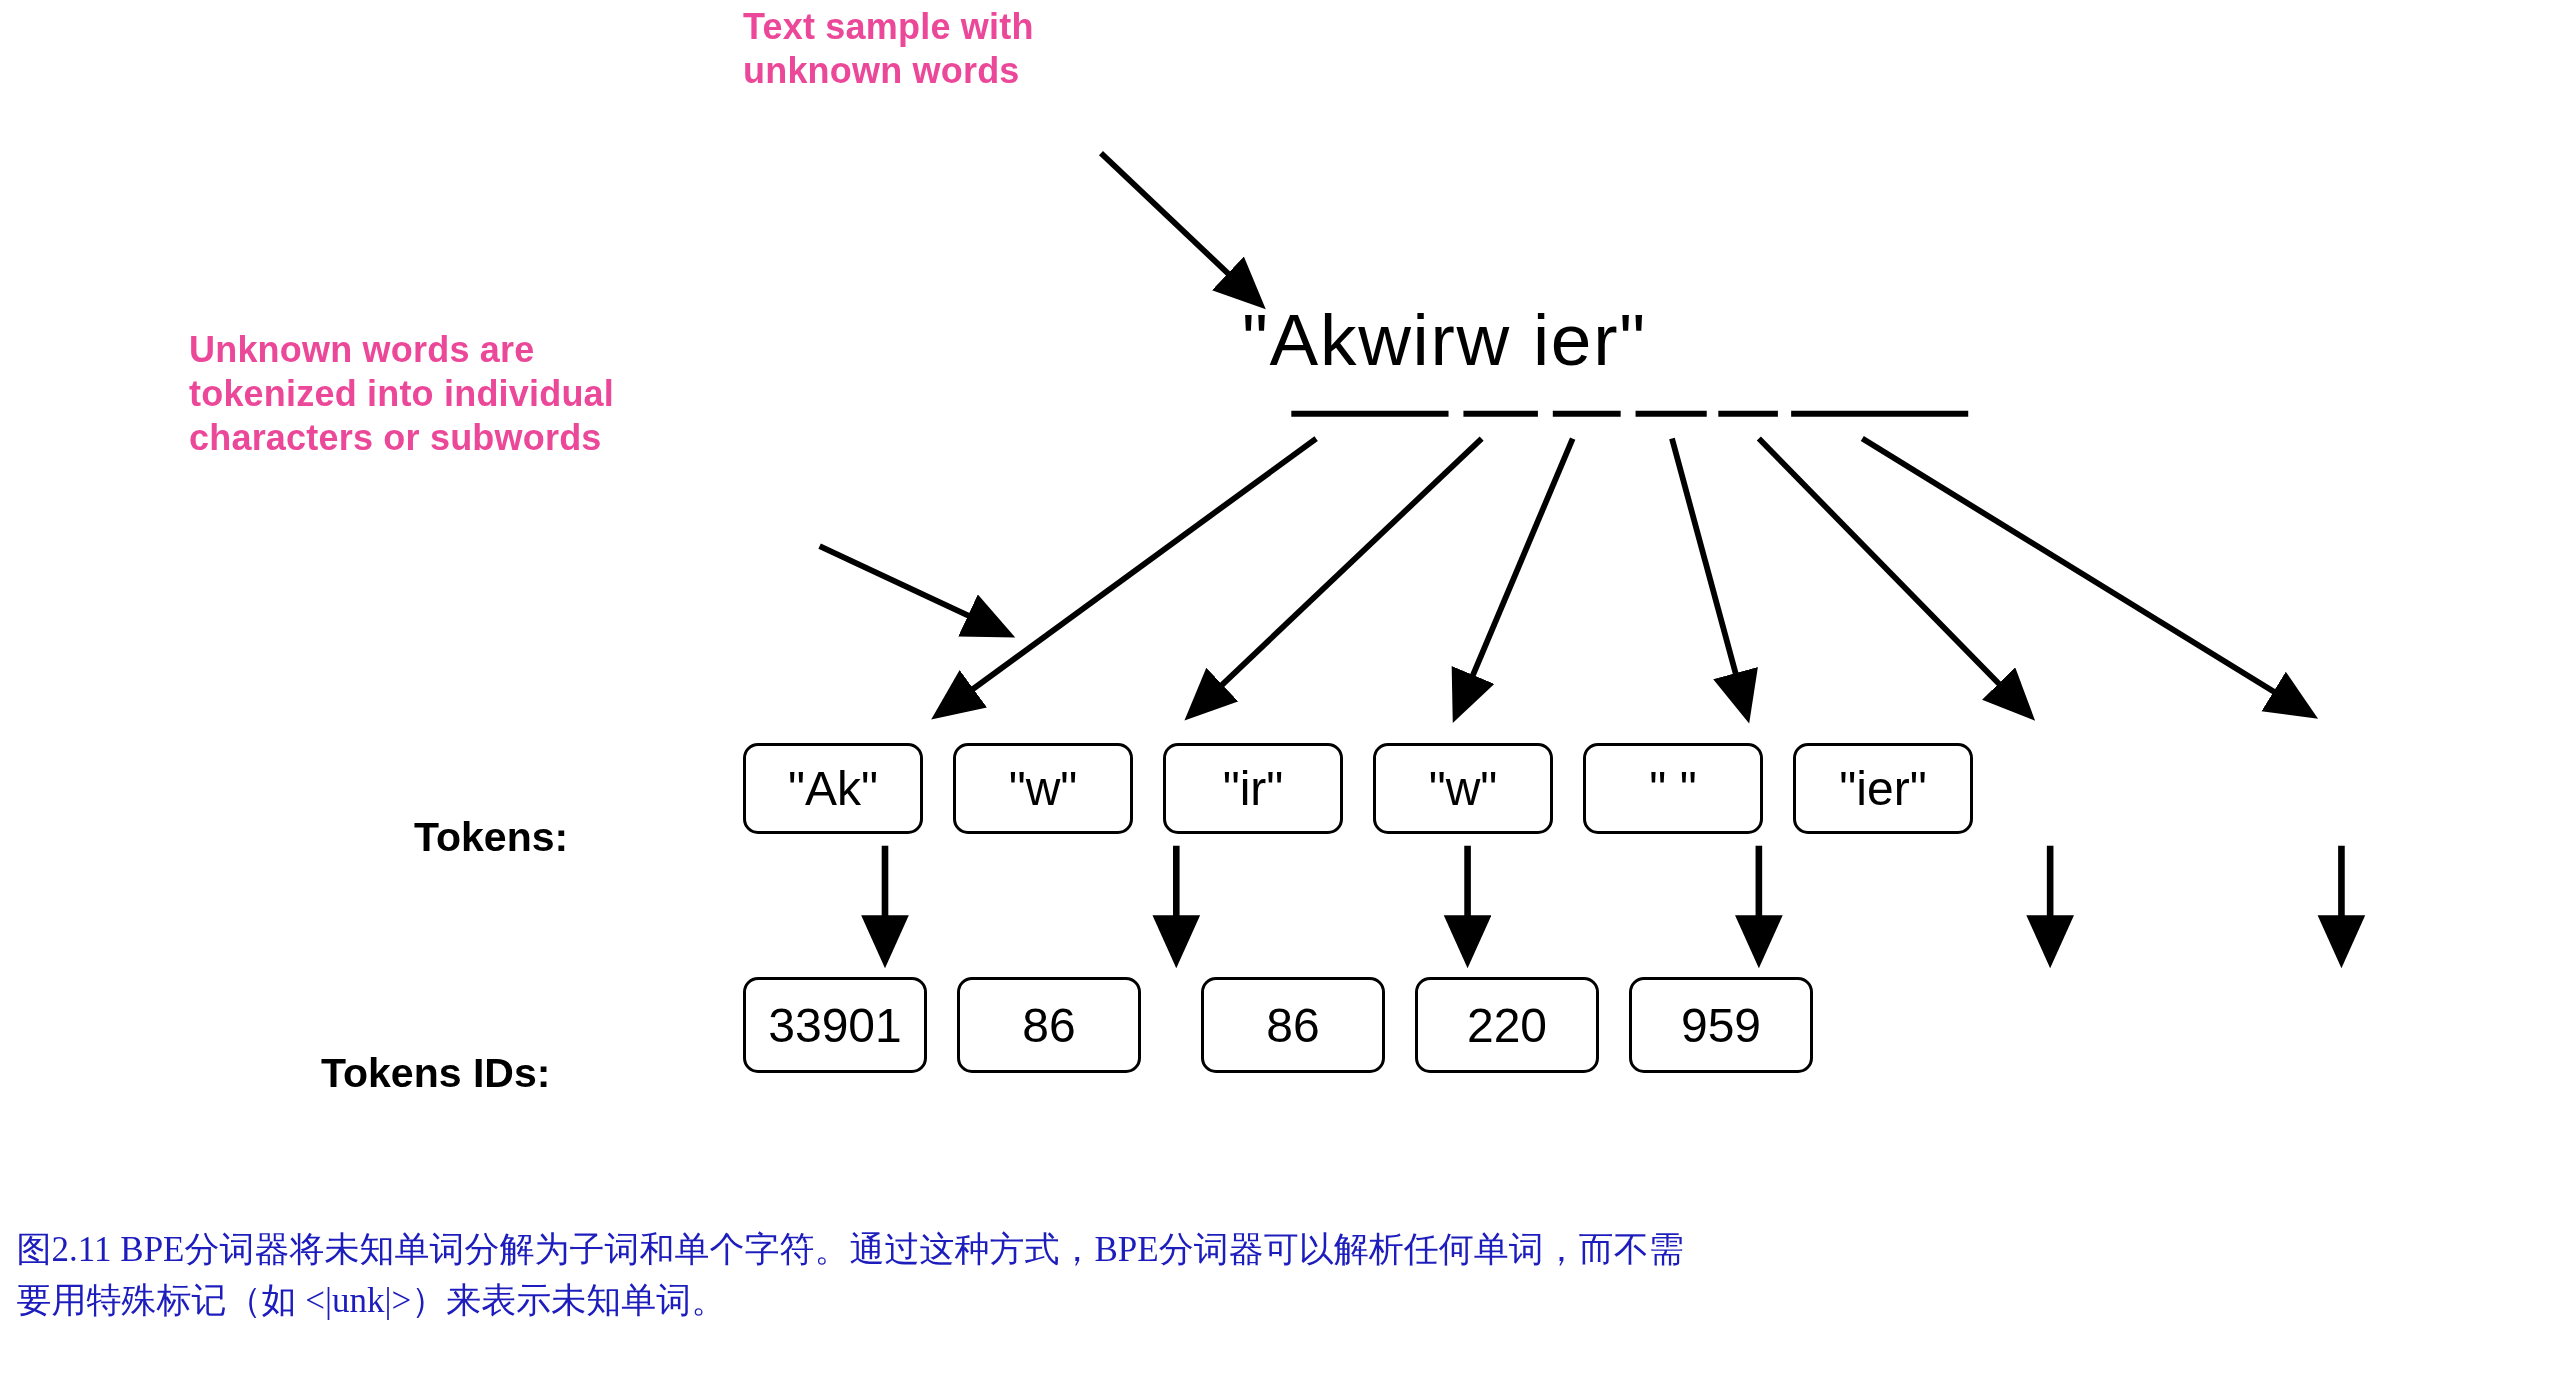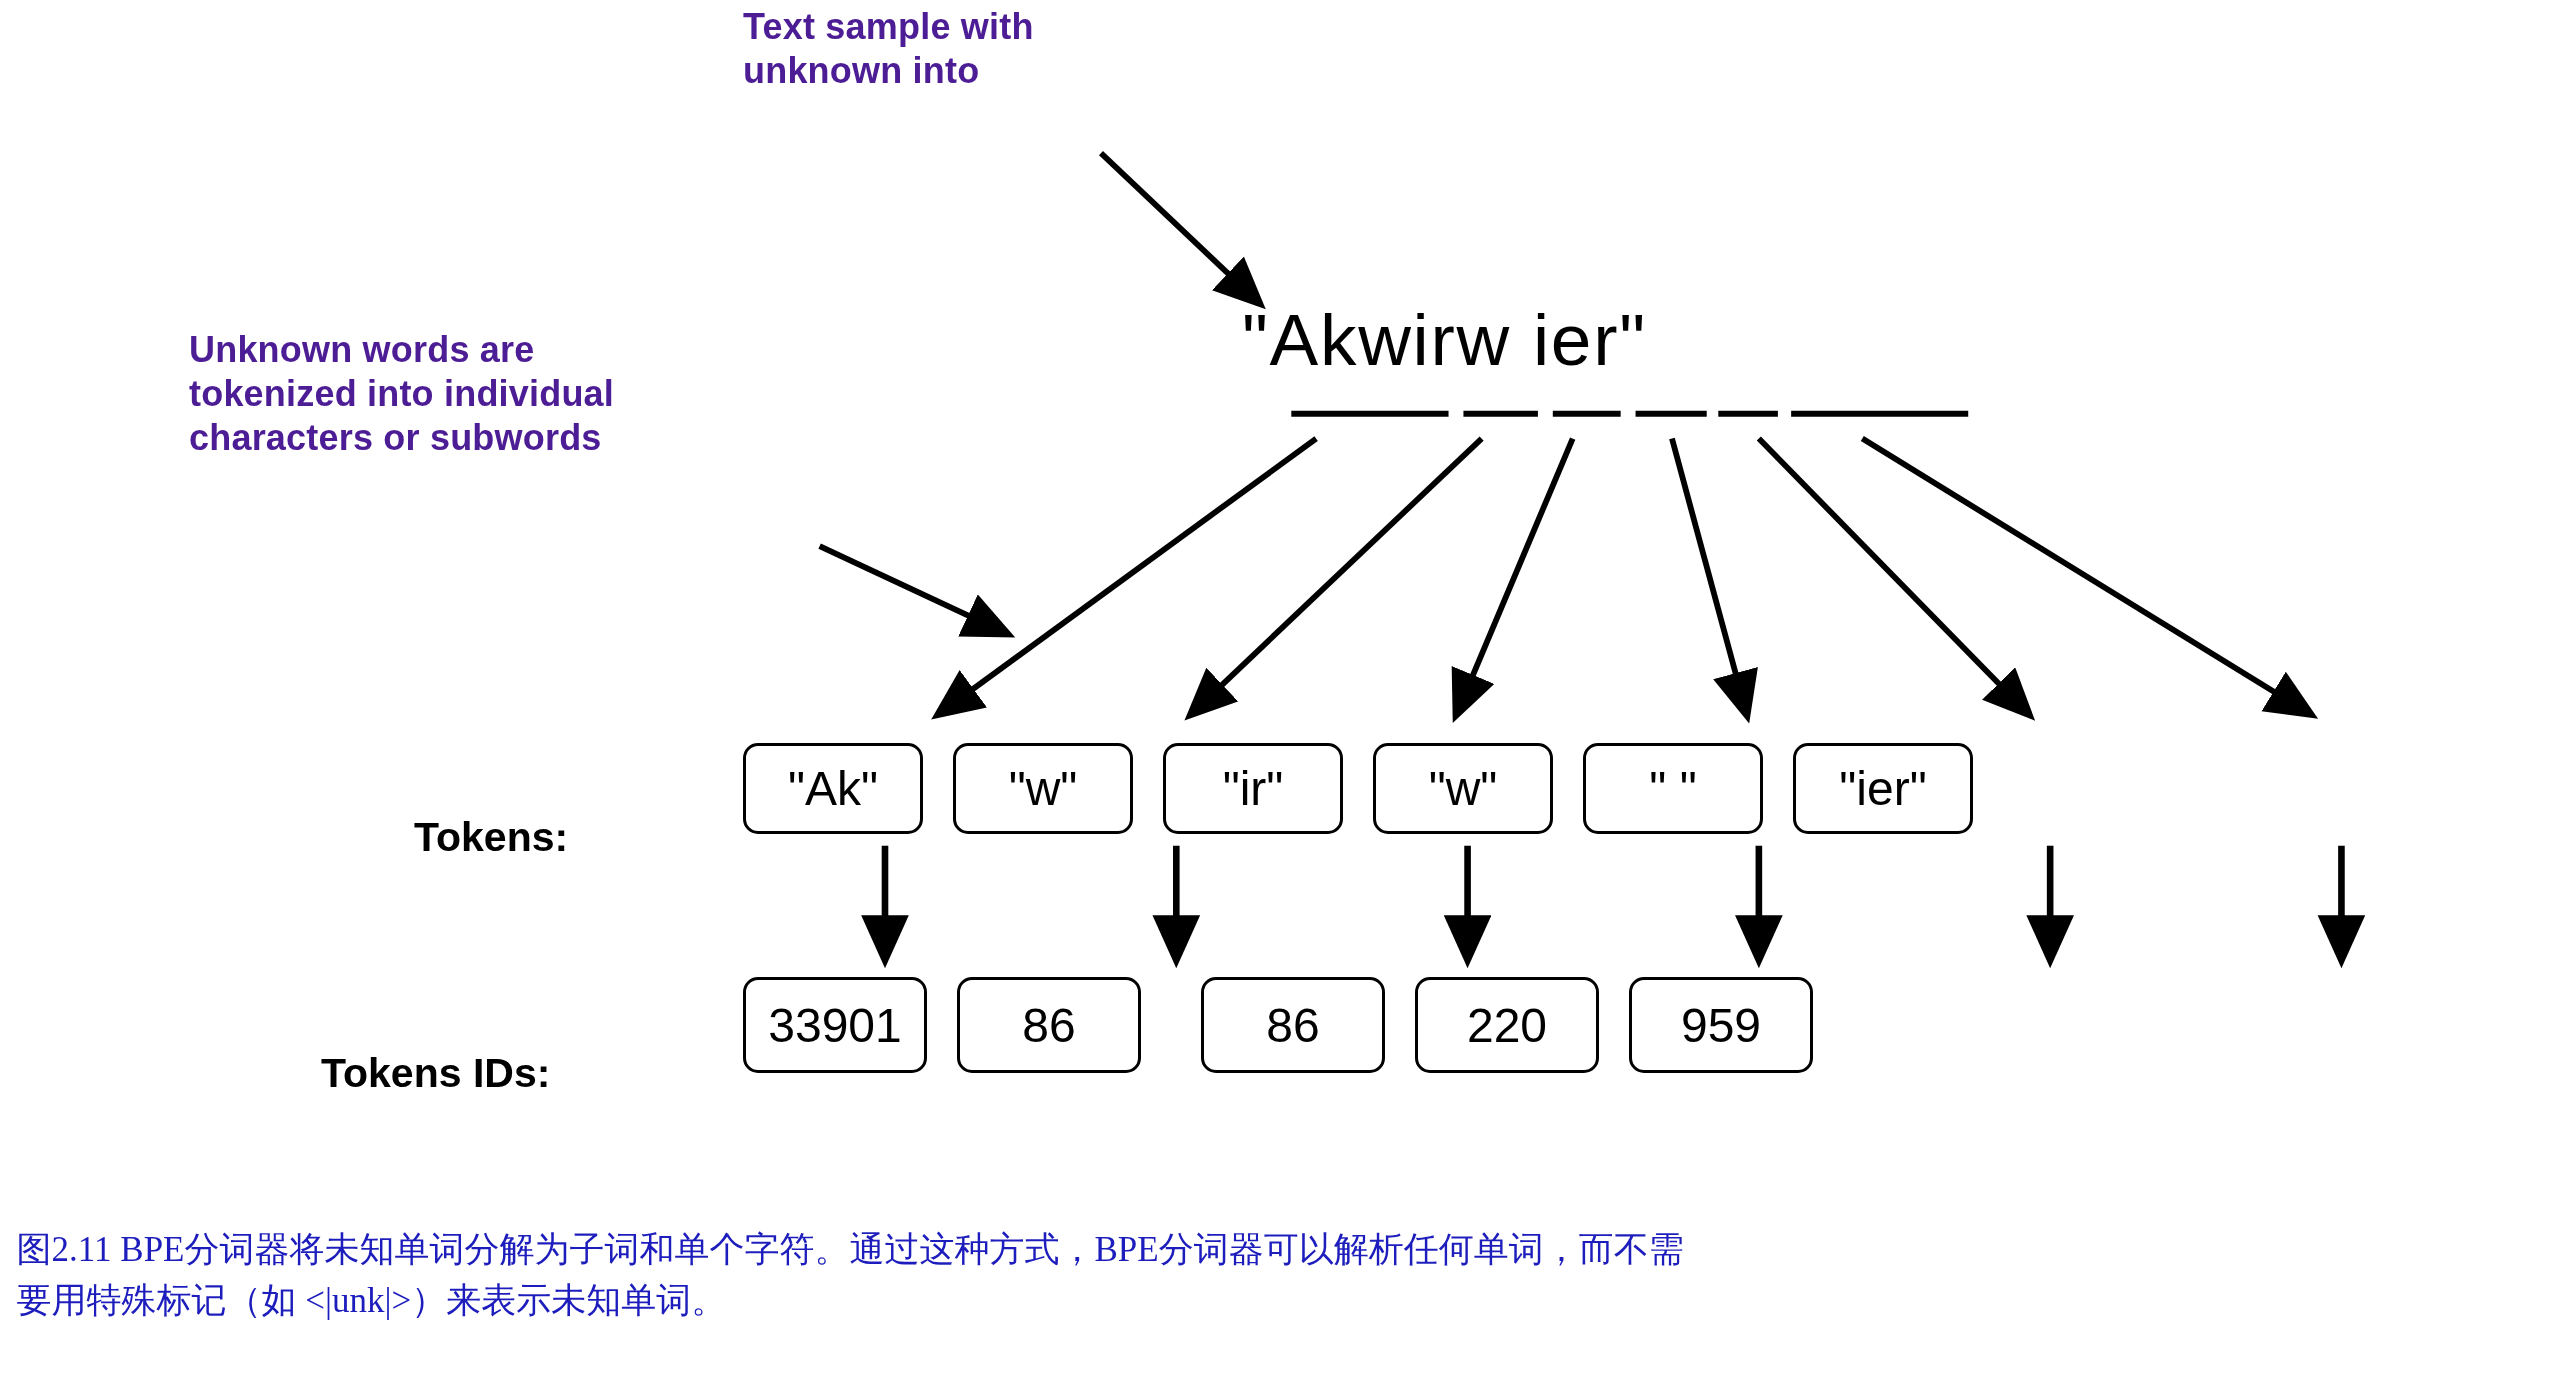--- a/index.html
+++ b/index.html
@@ -21,21 +21,21 @@
     height: 1377px;
   }
   .abs { position: absolute; }
 
   
   .annot {
     font-family: "Liberation Sans", sans-serif;
     font-weight: bold;
     font-size: 36px;
     line-height: 1.22;
-    color: #4c1d95;
+    color: #ec4899;
     letter-spacing: 0.2px;
   }
 
   
   .sample-string {
     font-family: "Liberation Sans", sans-serif;
     font-weight: 400;
     font-size: 73px;
     letter-spacing: 1.7px;
     white-space: pre;
@@ -94,21 +94,21 @@
     pointer-events: none;
   }
 </style>
 </head>
 <body>
 
 <div id="canvas">
 
   <div class="abs annot" style="left:743px; top:5px;">
     <div>Text sample with</div>
-    <div>unknown into</div>
+    <div>unknown words</div>
   </div>
 
   <div class="abs annot" style="left:189px; top:328px;">
     <div>Unknown words are</div>
     <div>tokenized into individual</div>
     <div>characters or subwords</div>
   </div>
 
   <div class="abs sample-string" style="left:1242px; top:298px;">"Akwirw ier"</div>
 

